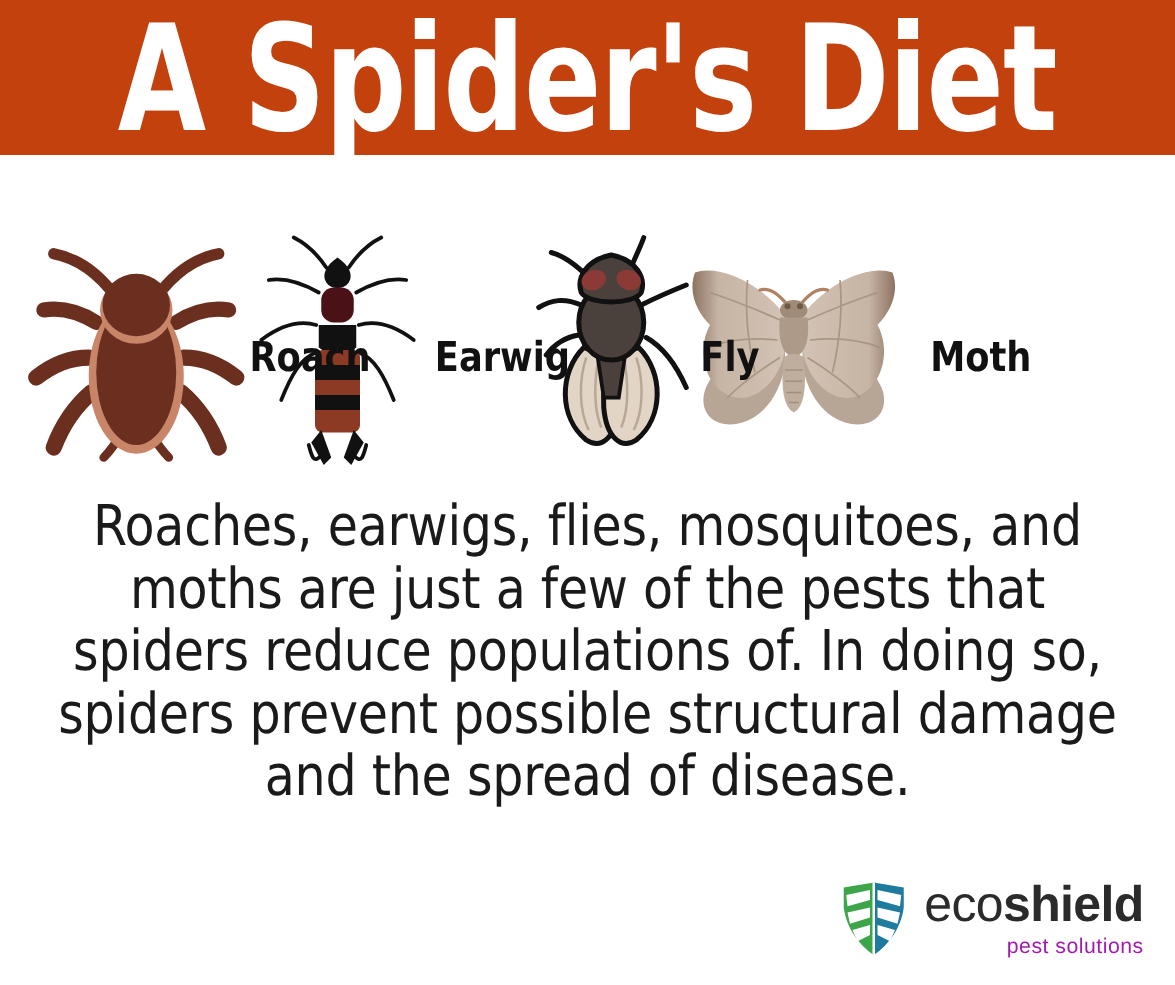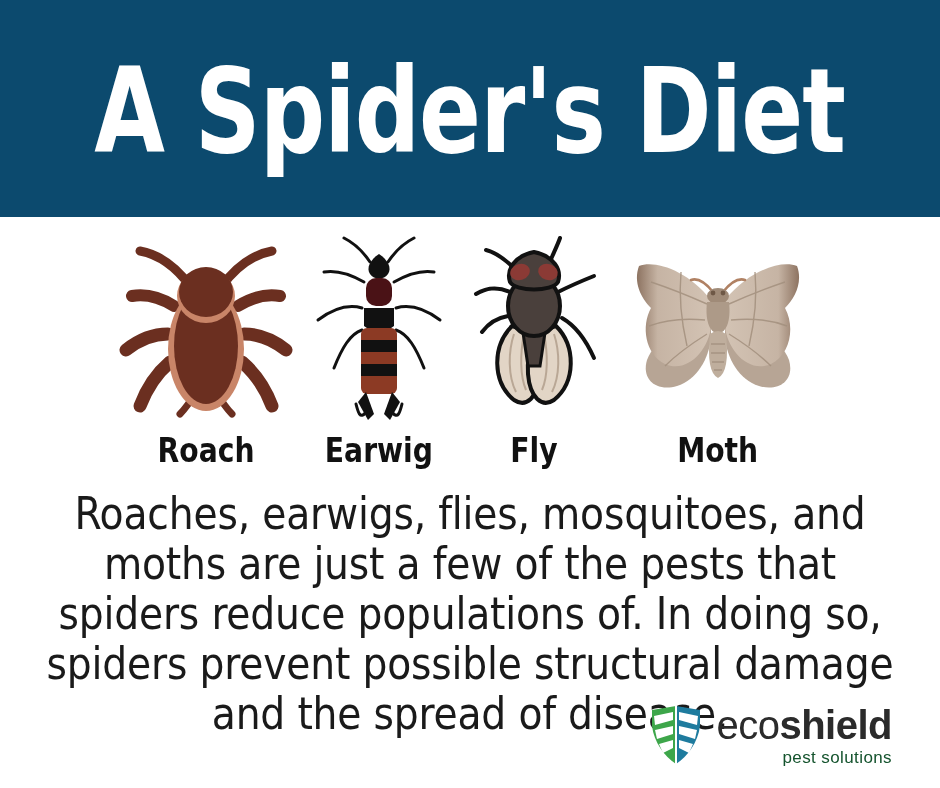--- a/index.html
+++ b/index.html
@@ -11,24 +11,23 @@
     width: 940px;
     height: 788px;
     font-family: "Liberation Sans", sans-serif;
     overflow: hidden;
     position: relative;
   }
 
   
   .banner {
     width: 940px;
-    height: 217px;
-    background: #0c4a6e;
-    display: flex;
-    align-items: center;
+    height: 124px;
+    background: #c2410c;
+    display: flex;
     justify-content: center;
     box-sizing: border-box;
   }
   .banner-title {
     color: #ffffff;
     font-family: "Liberation Sans Narrow", "DejaVu Sans Condensed", "Liberation Sans", sans-serif;
     font-weight: bold;
     font-size: 118px;
     line-height: 1;
     letter-spacing: -1px;
@@ -43,21 +42,21 @@
     width: 940px;
     height: 250px;
     display: flex;
     align-items: flex-end;
     justify-content: center;
     box-sizing: border-box;
     padding: 0 24px;
   }
   .insect-cell {
     display: flex;
-    flex-direction: column;
+    flex-direction: row;
     align-items: center;
     justify-content: flex-end;
   }
   .insect-art {
     height: 190px;
     display: flex;
     align-items: center;
     justify-content: center;
   }
   .insect-label {
@@ -86,44 +85,44 @@
     font-weight: normal;
     font-size: 45px;
     line-height: 1.11;
     letter-spacing: -0.2px;
     transform: scaleX(0.97);
   }
 
   
   .logo-row {
     position: absolute;
-    right: 48px;
+    right: 25px;
     bottom: 22px;
     display: flex;
-    align-items: center;
+    align-items: flex-start;
     gap: 12px;
   }
   .logo-shield { display: block; }
   .logo-text {
     display: flex;
     flex-direction: column;
     align-items: flex-end;
     line-height: 1;
   }
   .logo-wordmark {
     font-size: 40px;
     color: #2B2B2B;
     letter-spacing: -0.5px;
     white-space: nowrap;
   }
   .logo-eco { font-weight: 300; }
   .logo-shield-word { font-weight: bold; }
   .logo-tagline {
     font-size: 17px;
-    color: #14532d;
+    color: #a21caf;
     letter-spacing: 0.4px;
     margin-top: 4px;
     white-space: nowrap;
   }
 </style>
 </head>
 <body>
 
 <div class="banner">
   <div class="banner-title">A Spider's Diet</div>

